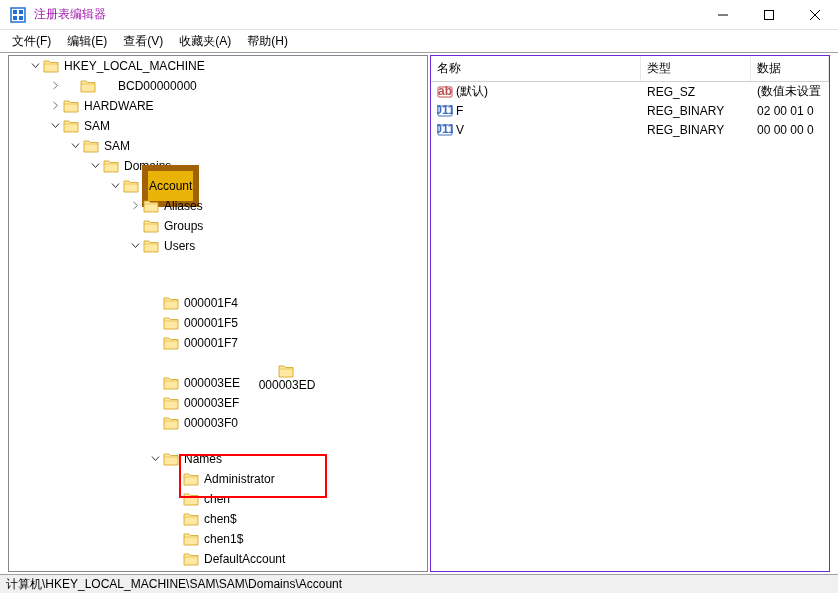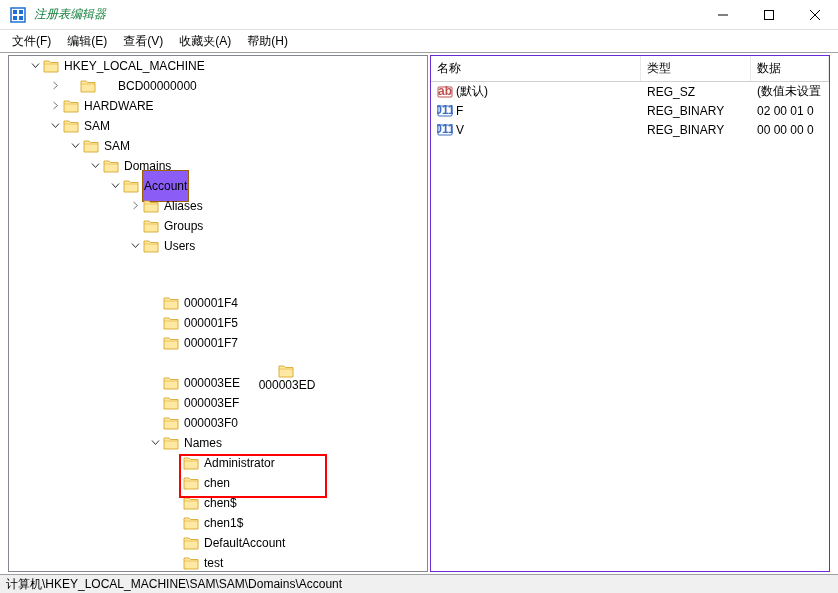--- a/index.html
+++ b/index.html
@@ -1,38 +1,38 @@
 <!DOCTYPE html>
 <html><head>
 <meta charset="utf-8">
 <style>
 * { box-sizing: border-box; margin: 0; padding: 0; font-family: "Microsoft YaHei", "Segoe UI", sans-serif; font-size: 12px; }
 body { background: #fff; width: 838px; height: 593px; overflow: hidden; position: relative; }
 
 .titlebar { height: 30px; display: flex; align-items: center; border-bottom: 1px solid #e0e0e0; }
 .titlebar .icon { width: 16px; height: 16px; margin: 0 8px 0 10px; }
-.titlebar .title { flex: 1; color: #15803d; font-style: italic; }
+.titlebar .title { flex: 1; color: #a21caf; }
 .titlebar .btn { width: 46px; height: 30px; display: flex; align-items: center; justify-content: center; cursor: default; }
 
 .menubar { height: 22px; display: flex; align-items: center; padding: 0 4px; }
 .menubar .item { padding: 2px 8px; cursor: default; }
 
 .content { display: flex; height: 522px; border-top: 1px solid #a0a0a0; }
 
 .tree-pane { width: 420px; border: 1px solid #828790; margin: 2px 1px 2px 8px; overflow: auto; position: relative; }
 .tree-pane::-webkit-scrollbar, .list-pane::-webkit-scrollbar { width: 17px; height: 17px; }
 .tree-pane::-webkit-scrollbar-track, .list-pane::-webkit-scrollbar-track { background: #f0f0f0; }
 .tree-pane::-webkit-scrollbar-thumb, .list-pane::-webkit-scrollbar-thumb { background: #cdcdcd; border: 1px solid #f0f0f0; }
 
 .tree-node { display: flex; align-items: center; height: 18px; white-space: nowrap; }
 .tree-node .expander { width: 16px; text-align: center; color: #666; font-size: 10px; cursor: default; }
 .tree-node .expander.none { visibility: hidden; }
 .tree-node .folder { width: 16px; height: 14px; margin-right: 3px; }
 .tree-node .label { padding: 0 2px; }
-.tree-node .label.selected { background: #8b5cf6; border: 1px solid #a16207; padding: 8px 1px; }
+.tree-node .label.selected { background: #eab308; border: 6px solid #a16207; padding: 8px 1px; }
 .highlight-box { position: absolute; border: 2px solid #ff0000; pointer-events: none; }
 
 .list-pane { flex: 1; border: 1px solid #6d28d9; margin: 2px 8px 2px 1px; overflow: auto; }
 .list-header { display: flex; border-bottom: 1px solid #d0d0d0; position: sticky; top: 0; background: #fff; }
 .list-header .col { padding: 4px 6px; border-right: 1px solid #e8e8e8; }
 .list-header .col.c1 { width: 210px; }
 .list-header .col.c2 { width: 110px; }
 .list-header .col.c3 { flex: 1; }
 .list-row { display: flex; align-items: center; height: 19px; }
 .list-row .cell { padding: 0 6px; white-space: nowrap; overflow: hidden; }
@@ -267,21 +267,21 @@
       <div class="tree-node" style="padding-left: 138px; height: 20px;">
         <span class="expander none">&nbsp;</span>
         <span class="folder">
           <svg viewBox="0 0 16 14" width="16" height="14">
             <path d="M1 2 L6 2 L7.5 3.5 L15 3.5 L15 13 L1 13 Z" fill="#ffe9a2" stroke="#d4a017" stroke-width="0.8"></path>
             <path d="M1 5 L15 5" stroke="#d4a017" stroke-width="0.5"></path>
           </svg>
         </span>
         <span class="label">000003F0</span>
       </div>
-      <div class="tree-node" style="padding-left: 138px; height: 20px;">
+      <div class="tree-node" style="padding-left: 138px; height: 20px; margin-top: 16px;">
         <span class="expander"><svg width="9" height="9">
             <path d="M1 2.5 L4.5 6.5 L8 2.5" fill="none" stroke="#333"></path>
           </svg></span>
         <span class="folder">
           <svg viewBox="0 0 16 14" width="16" height="14">
             <path d="M1 2 L6 2 L7.5 3.5 L15 3.5 L15 13 L1 13 Z" fill="#ffe9a2" stroke="#d4a017" stroke-width="0.8"></path>
             <path d="M1 5 L15 5" stroke="#d4a017" stroke-width="0.5"></path>
           </svg>
         </span>
         <span class="label">Names</span>

